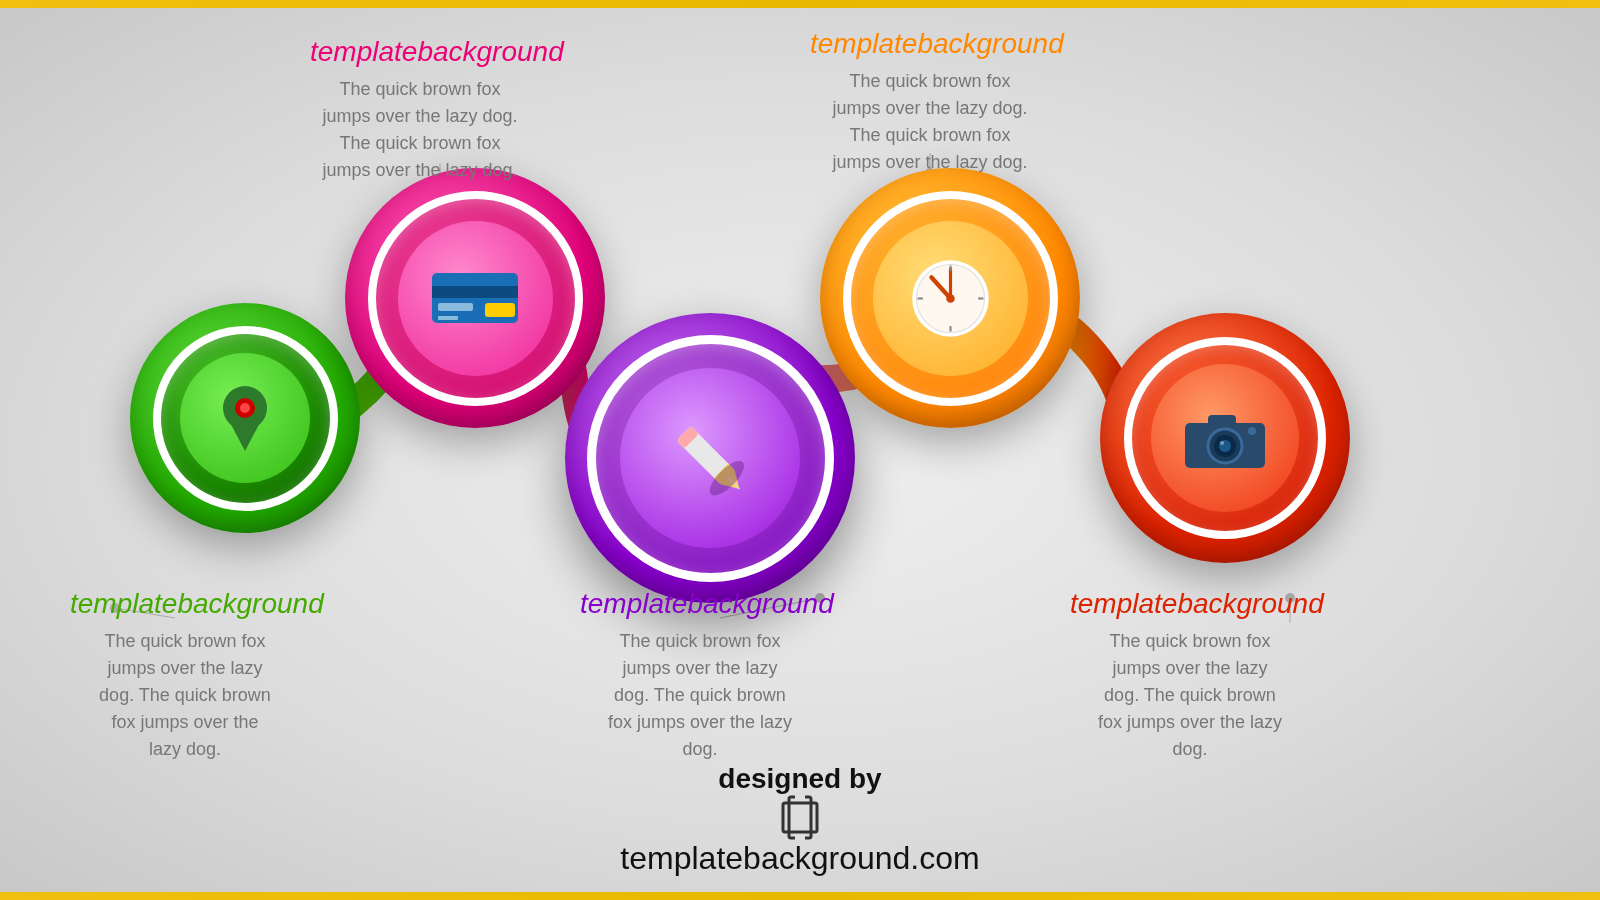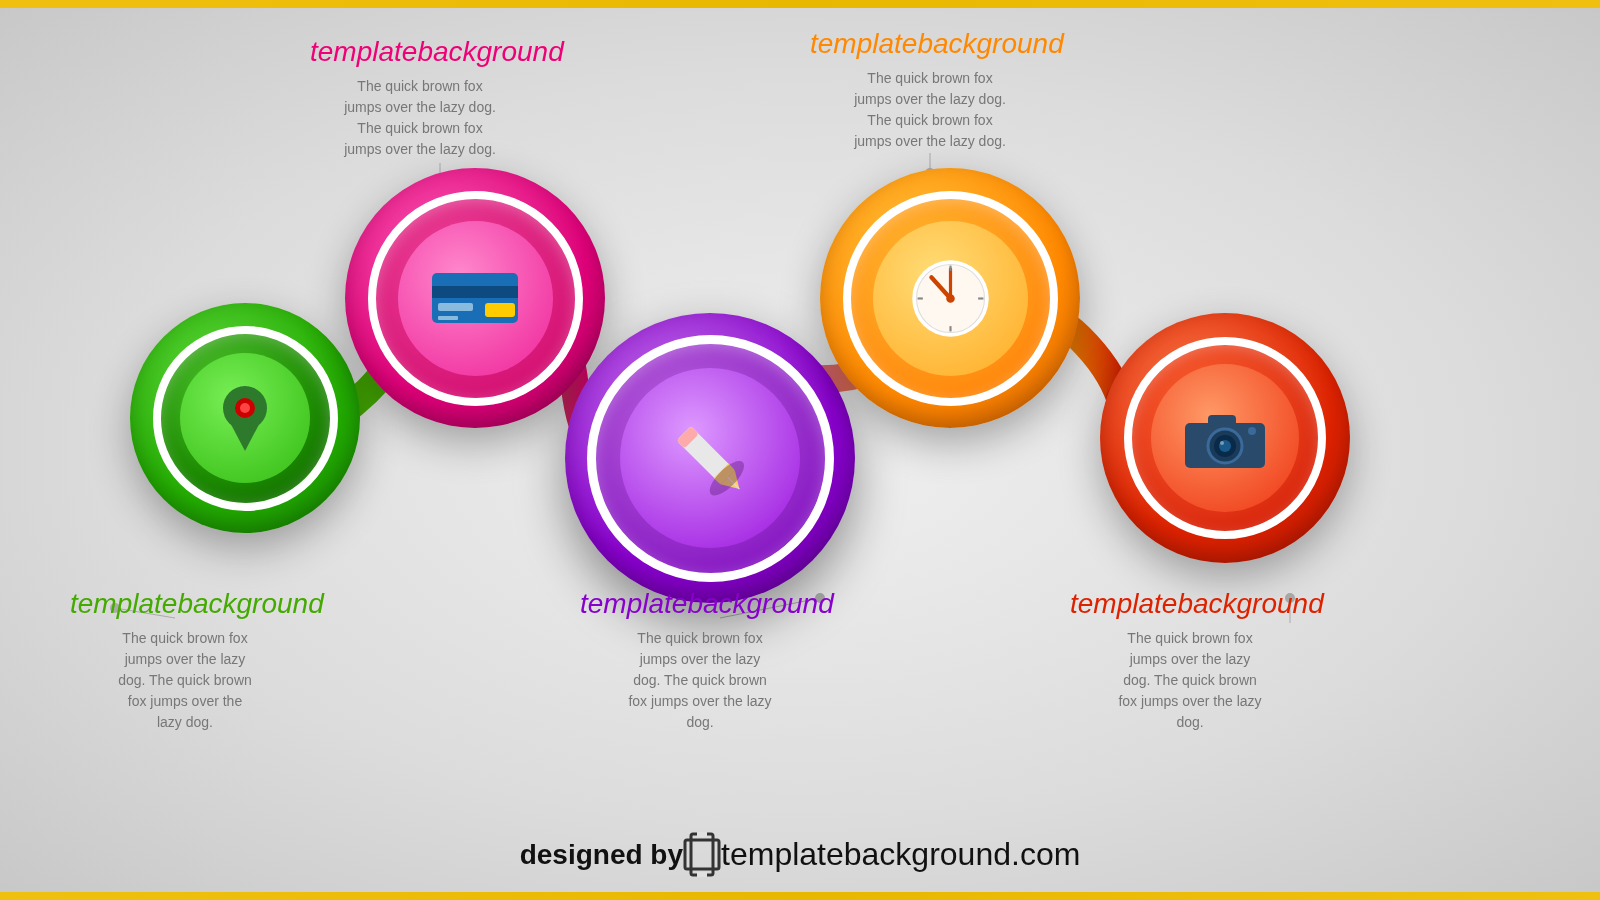--- a/index.html
+++ b/index.html
@@ -177,42 +177,42 @@
     }
 
     .text-block .title {
       font-size: 28px;
       font-weight: 400;
       font-style: italic;
       margin-bottom: 8px;
     }
 
     .text-block .desc {
-      font-size: 14px;
+      font-size: 18px;
       color: #777;
       line-height: 1.5;
       text-align: center;
     }
 
     
     .title-pink { color: #ee0077; }
     .title-orange { color: #ff8800; }
     .title-green { color: #44aa00; }
     .title-purple { color: #8800cc; }
     .title-red { color: #dd2200; }
 
     
     .footer {
       position: absolute;
       bottom: 15px;
       left: 0; right: 0;
       display: flex;
       align-items: center;
-      justify-content: center;
       gap: 0;
+      flex-direction: column;
     }
     .footer-text-bold {
       font-size: 28px;
       font-weight: 700;
       color: #111;
     }
     .footer-text-brand {
       font-size: 32px;
       font-weight: 400;
       color: #111;

